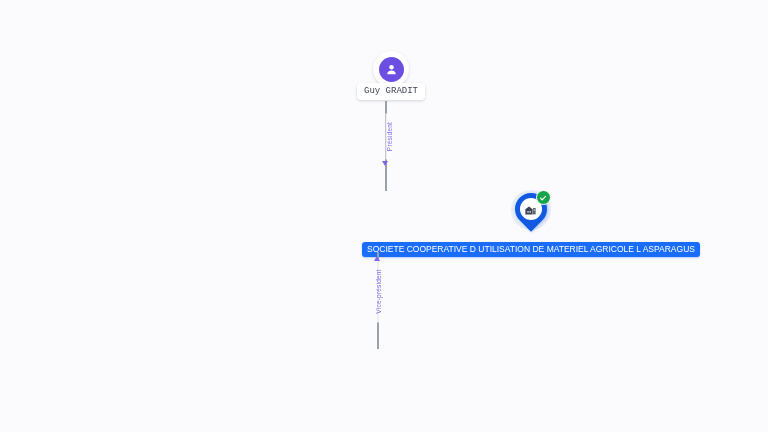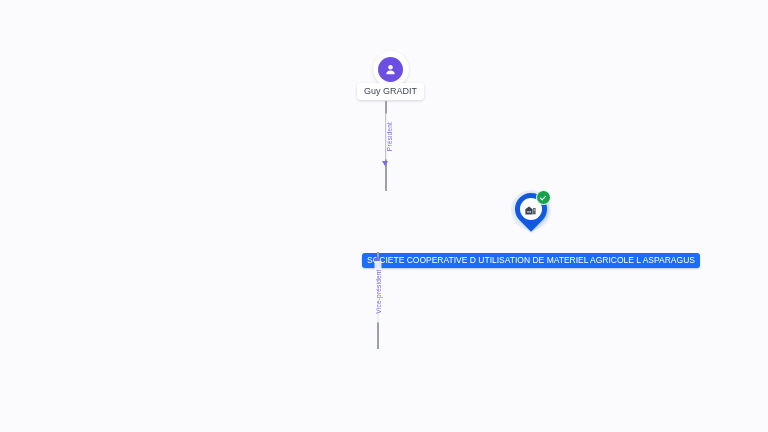--- a/index.html
+++ b/index.html
@@ -151,37 +151,37 @@
     background: #16a34a;
     border: 1.5px solid #ffffff;
     display: flex;
     align-items: center;
     justify-content: center;
     z-index: 4;
   }
   .verified-badge svg { display: block; }
 
   .company-label {
-    margin-top: 12px;
+    margin-top: 1px;
     background: #1a6dfb;
     color: #ffffff;
     font-size: 8.5px;
     line-height: 12px;
     padding: 1px 5px 2px 5px;
     border-radius: 3px;
     white-space: nowrap;
     box-shadow: 0 1px 2px rgba(16,89,224,.3);
   }
 </style>
 </head>
 <body>
 
 <div id="graph-canvas">
 
-  <div class="person-node" style="left:357px; top:51px;">
+  <div class="person-node" style="left:357px; top:51px;font-family:Liberation Mono, monospace;">
     <div class="person-ring">
       <div class="person-avatar">
         <svg width="15" height="15" viewBox="0 0 24 24" aria-hidden="true">
           <circle cx="12" cy="8.2" r="3.6" fill="#ffffff"></circle>
           <path d="M5.2 19.4c0-3.6 3.1-5.7 6.8-5.7s6.8 2.1 6.8 5.7z" fill="#ffffff"></path>
         </svg>
       </div>
     </div>
     <div class="node-pill">Guy GRADIT</div>
   </div>

